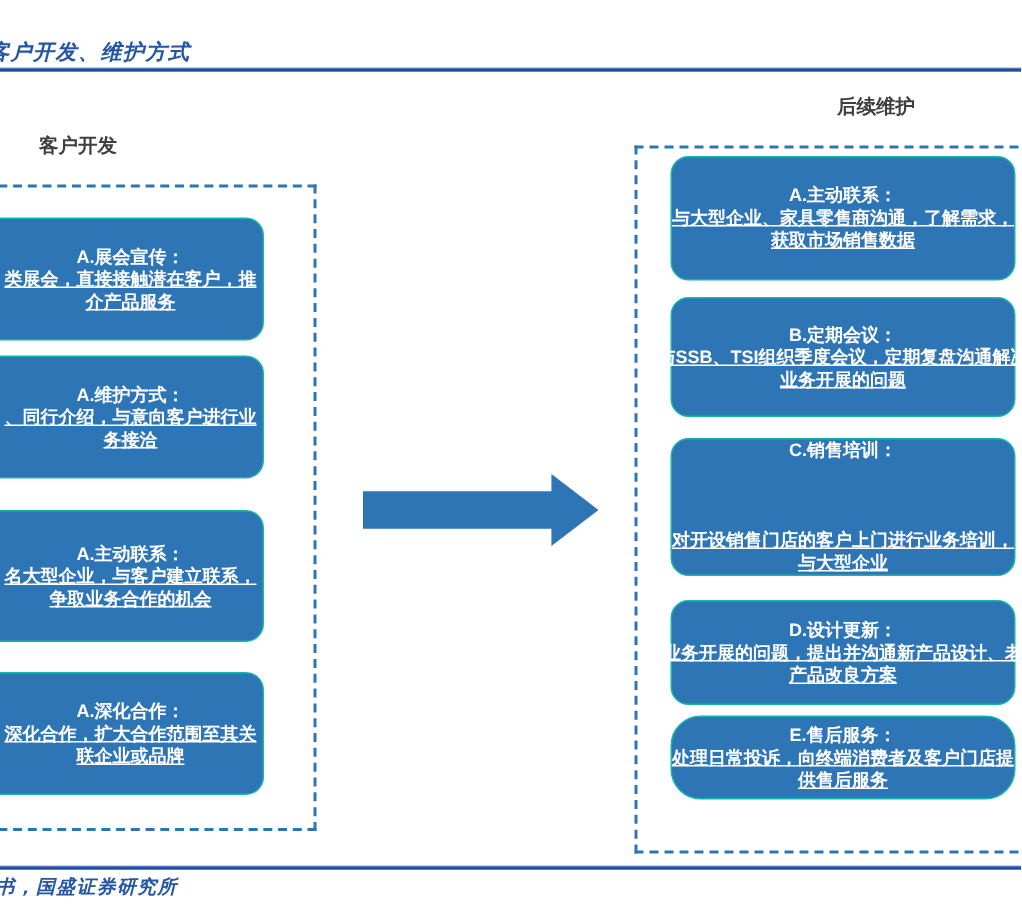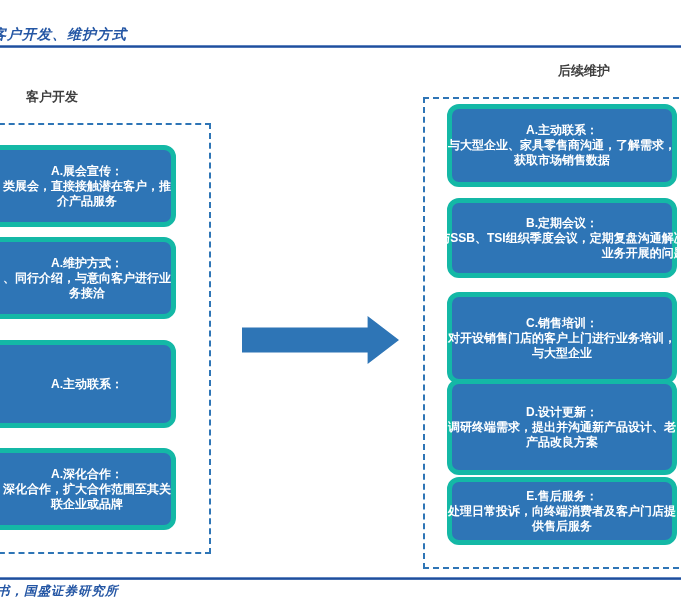--- a/index.html
+++ b/index.html
@@ -47,21 +47,21 @@
   .panel {
     position: absolute;
     border: 2px dashed #2e75b6;
     background: transparent;
   }
   .panel.left-panel  { left: -60px; top: 123px; width: 267px; height: 427px; }
   .panel.right-panel { left: 423px; top: 97px;  width: 292px; height: 468px; }
   .box {
     position: absolute;
     background: #2e75b6;
-    border: 5px solid #14b8a6;
+    border: 1px solid #14b8a6;
     border-radius: 12px;
     color: #ffffff;
     display: flex;
     flex-direction: column;
     align-items: center;
     justify-content: center;
     box-sizing: border-box;
     text-align: center;
   }
   .box.left-box  { left: -50px; width: 226px; padding-left: 48px; }
@@ -70,20 +70,21 @@
     font-size: 12px;
     font-weight: 600;
     line-height: 15px;
     white-space: nowrap;
   }
   .box-body {
     font-size: 12px;
     font-weight: 600;
     line-height: 15px;
     white-space: pre;          
+    text-decoration: underline;
   }
   .flow-arrow {
     position: absolute;
     left: 242px;
     top: 316px;
     width: 157px;
     height: 48px;
     background: #2e75b6;
     clip-path: polygon(0% 24%, 80% 24%, 80% 0%, 100% 50%, 80% 100%, 80% 76%, 0% 76%);
   }
@@ -127,50 +128,52 @@
     <div class="box-body">类展会，直接接触潜在客户，推
 介产品服务</div>
   </div>
   <div class="box left-box" style="top:237px;height:82px;">
     <div class="box-title">A.维护方式：</div>
     <div class="box-body">、同行介绍，与意向客户进行业
 务接洽</div>
   </div>
   <div class="box left-box" style="top:340px;height:88px;">
     <div class="box-title">A.主动联系：</div>
+    <div class="box-body">名大型企业，与客户建立联系，
+争取业务合作的机会</div>
   </div>
   <div class="box left-box" style="top:448px;height:82px;">
     <div class="box-title">A.深化合作：</div>
     <div class="box-body">深化合作，扩大合作范围至其关
 联企业或品牌</div>
   </div>
 
   <div class="flow-arrow"></div>
 
   <div class="box right-box" style="top:104px;height:83px;">
     <div class="box-title">A.主动联系：</div>
     <div class="box-body">与大型企业、家具零售商沟通，了解需求，
 获取市场销售数据</div>
   </div>
-  <div class="box right-box" style="top:198px;height:80px;text-align:right;">
+  <div class="box right-box" style="top:198px;height:80px;">
     <div class="box-title">B.定期会议：</div>
     <div class="box-body">与SSB、TSI组织季度会议，定期复盘沟通解决
 业务开展的问题</div>
   </div>
-  <div class="box right-box" style="top:292px;height:92px;">
+  <div class="box right-box" style="top:292px;height:92px;justify-content:space-between;">
     <div class="box-title">C.销售培训：</div>
     <div class="box-body">对开设销售门店的客户上门进行业务培训，
 与大型企业</div>
   </div>
-  <div class="box right-box" style="top:379px;height:96px;">
+  <div class="box right-box" style="top:400px;height:70px;">
     <div class="box-title">D.设计更新：</div>
-    <div class="box-body">调研终端需求，提出并沟通新产品设计、老
+    <div class="box-body">业务开展的问题，提出并沟通新产品设计、老
 产品改良方案</div>
   </div>
-  <div class="box right-box" style="top:477px;height:68px;">
+  <div class="box right-box" style="top:477px;height:56px;border-radius:20px;">
     <div class="box-title">E.售后服务：</div>
     <div class="box-body">处理日常投诉，向终端消费者及客户门店提
 供售后服务</div>
   </div>
 
   <div class="footer-rule"></div>
   <div class="fig-source">书，国盛证券研究所</div>
 
 </div>
 

